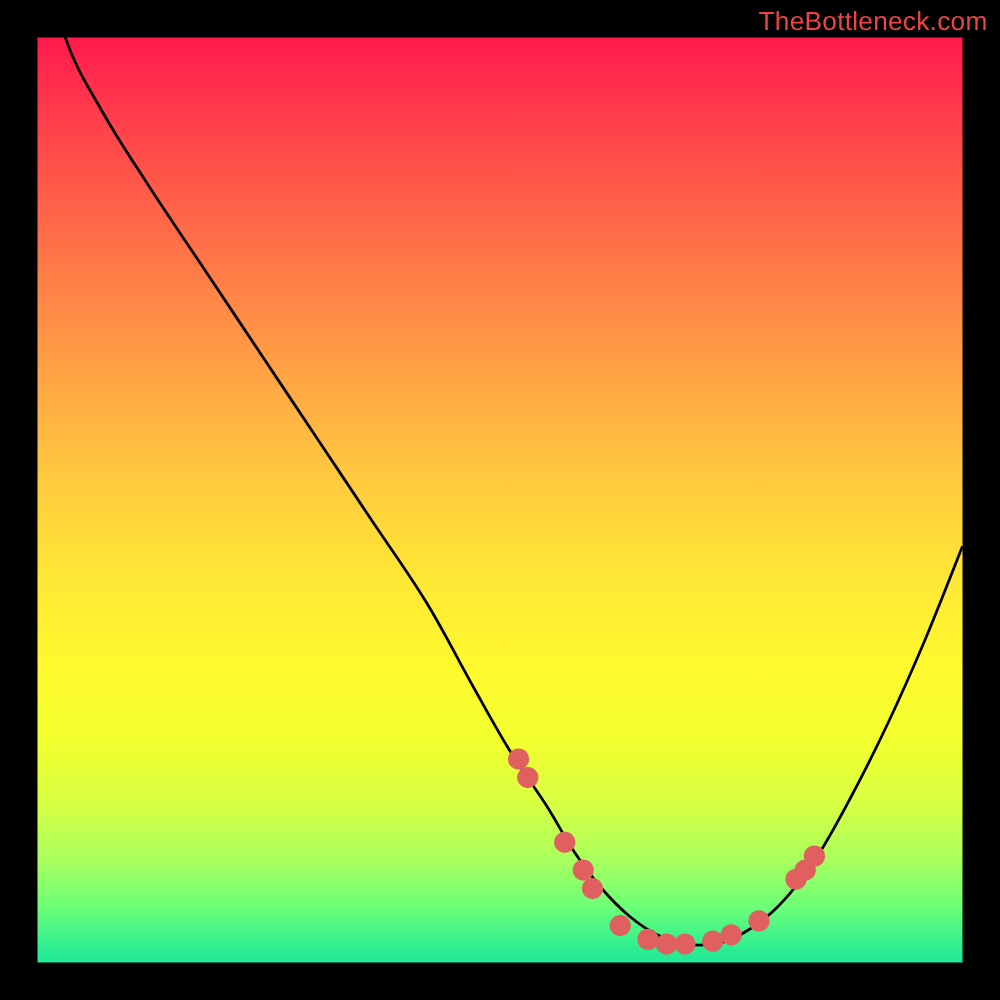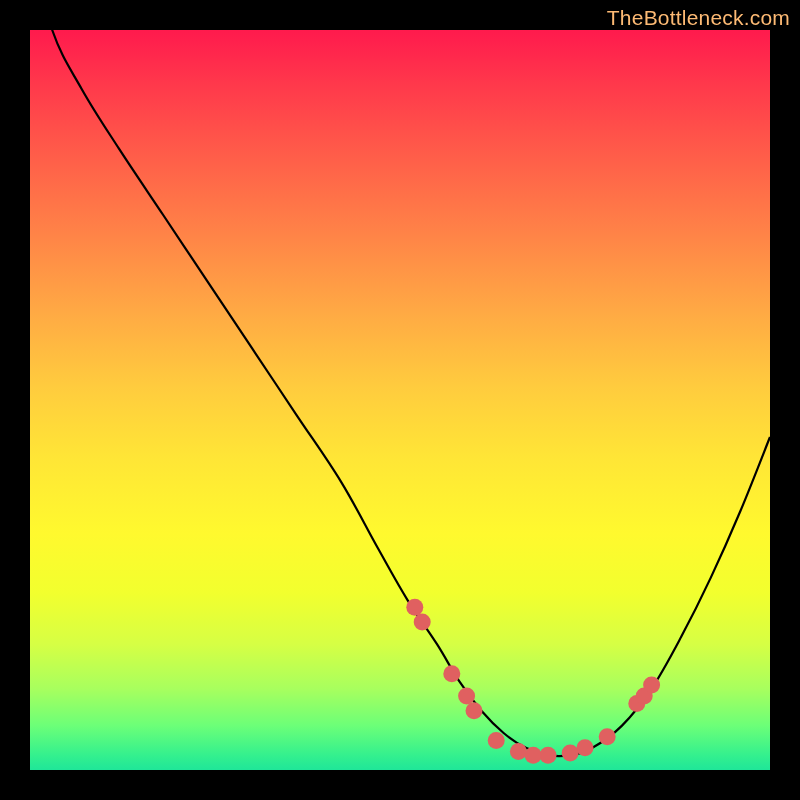--- a/index.html
+++ b/index.html
@@ -30,21 +30,21 @@
       #d6ff44 83%,
       #a8ff5e 89%,
       #6cff78 94%,
       #34f08e 98%,
       #1fe699 100%);
   }
   .watermark {
     position: absolute;
     top: 6px;
     right: 10px;
-    color: #fdba74;
+    color: #ef4444;
     font-size: 21px;
     font-weight: 500;
     letter-spacing: 0.2px;
   }
   svg.curve {
     position: absolute;
     left: 30px;
     top: 30px;
     width: 740px;
     height: 740px;

